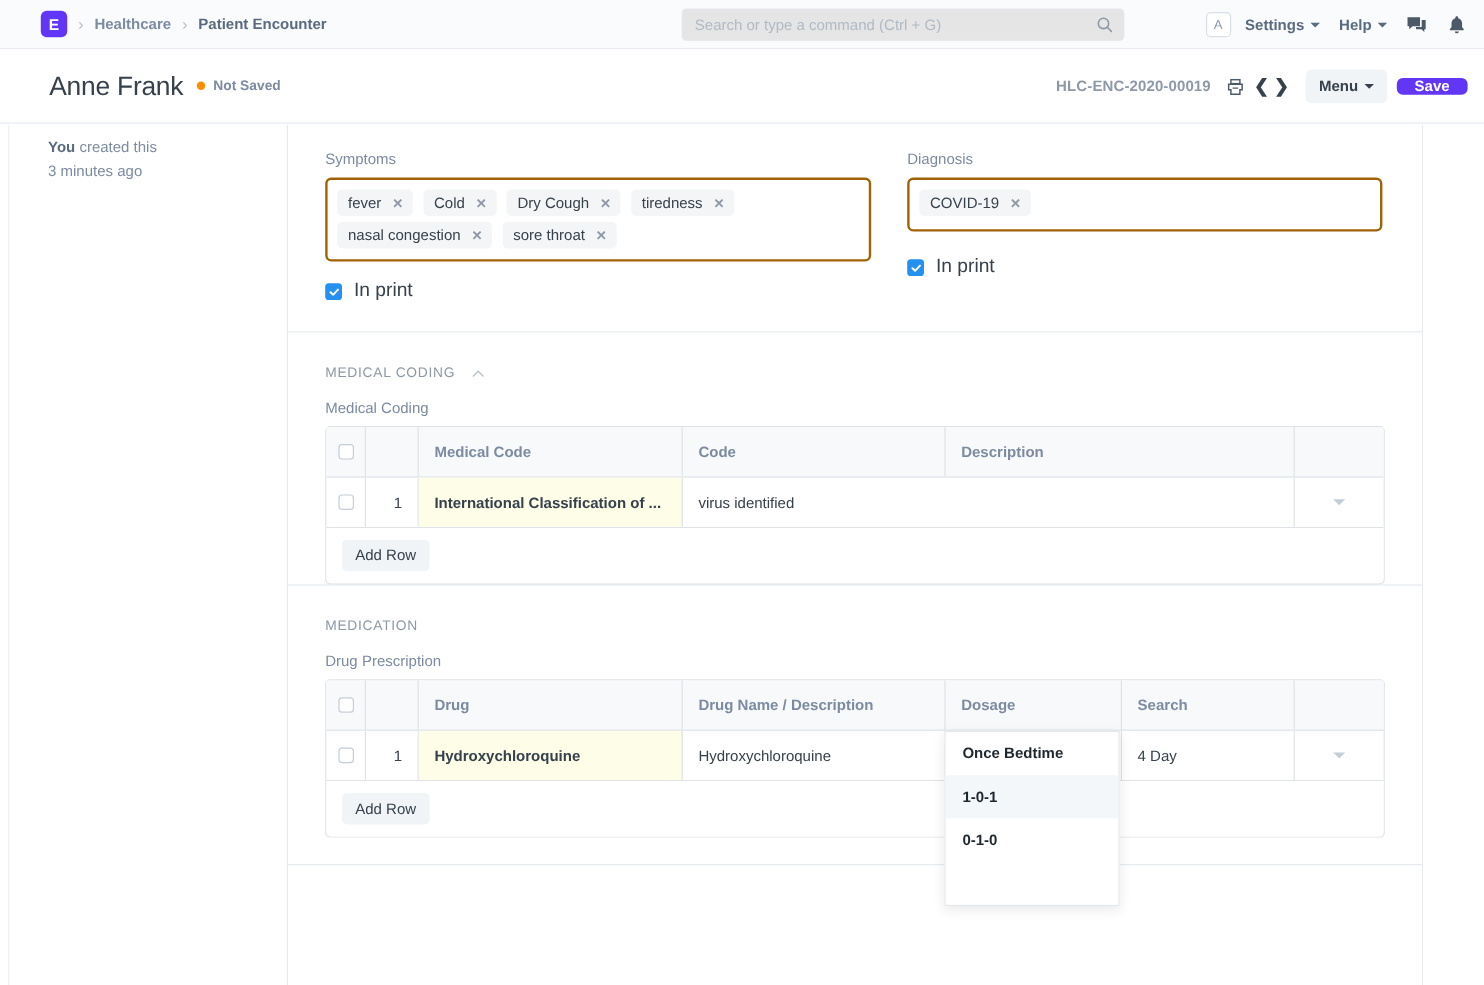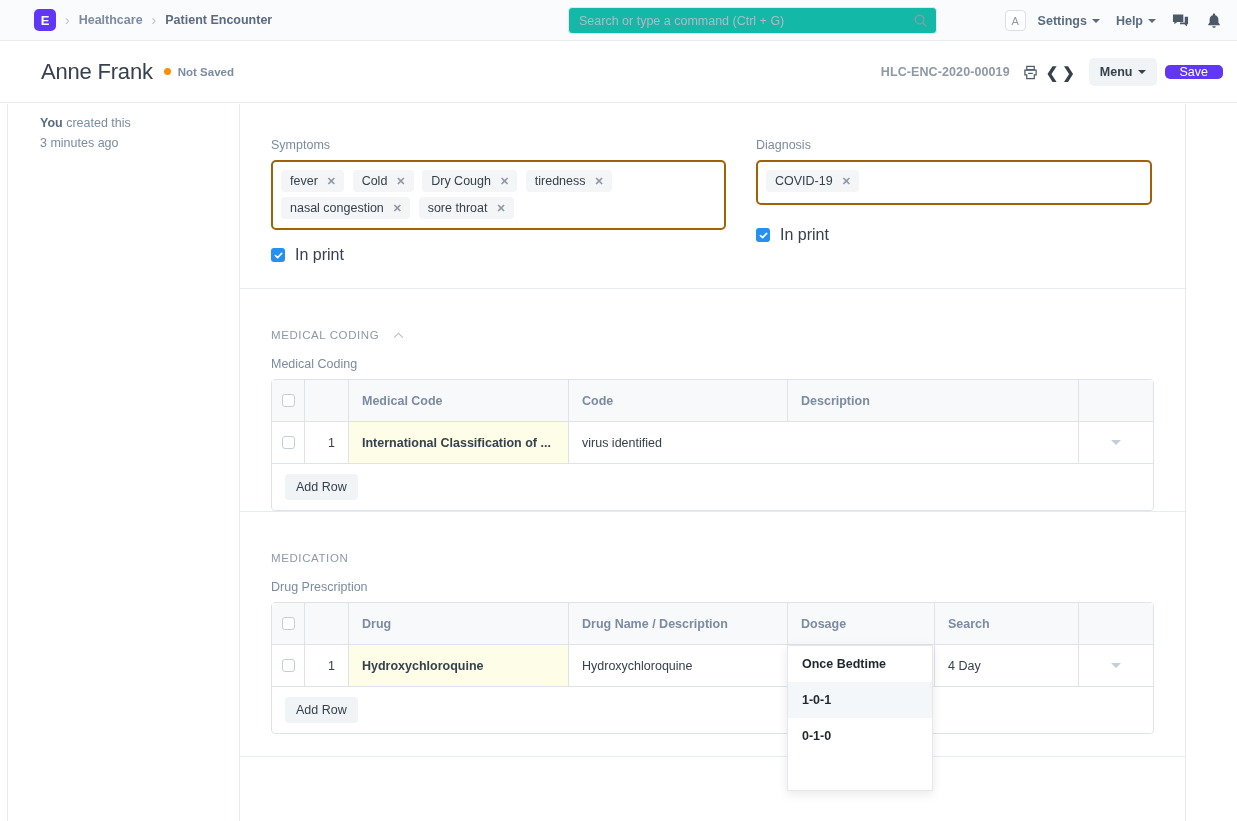--- a/index.html
+++ b/index.html
@@ -39,21 +39,21 @@
   .crumb.active { color:#5a6b80; }
   .nav-left { display:flex; align-items:center; }
 
   .search-wrap {
     position:absolute; left: 568px; top: 7px;
     width: 369px; height: 27px;
   }
   .search-input {
     width:100%; height:100%;
     border: 1px solid #e3e8ee; border-radius: 4px;
-    background: #14b8a6; padding: 0 30px 0 10px;
+    background: #e5e5e5; padding: 0 30px 0 10px;
     font-size: 12.5px; color:#36414c;
     font-family: "Liberation Sans", sans-serif;
   }
   .search-input::placeholder { color:#b0bac5; }
   .search-ico {
     position:absolute; right: 9px; top: 6px;
     width: 15px; height: 15px; color:#8d99a6;
   }
   .nav-right {
     position:absolute; right: 14px; top:0; height:41px;
@@ -104,42 +104,42 @@
   .menu-btn {
     background:#f0f4f7; border:none; border-radius:5px;
     padding: 7px 11px; font-size:12.5px; font-weight:bold; color:#36414c;
     margin-left: 12px; cursor:pointer;
     font-family:"Liberation Sans", sans-serif;
     display:flex; align-items:center;
   }
   .menu-btn .caret-dn { border-top-color:#36414c; }
   .save-btn {
     background:#6236f5; border:none; border-radius:5px;
-    padding: 0 15px; font-size:12.5px; font-weight:normal; color:#fff;
+    padding: 0 15px; font-size:12.5px; font-weight:bold; color:#fff;
     margin-left: 8px; cursor:pointer;
     font-family:"Liberation Sans", sans-serif;
   }
 
   
   .body-wrap {
     position:absolute; top:104px; left:0; right:0; bottom:0;
     display:flex; background:#fff;
   }
   .rail-left { width: 8px; border-right:1px solid #e7ebef; flex:none; background:#fff;}
   .sidebar {
     width: 232px; flex:none; padding: 9px 18px 0 32px;
     border-right:1px solid #e7ebef; background:#fff;
   }
   .side-line { font-size:12.5px; color:#7c8ba1; line-height:20px; }
   .side-line b { color:#5a6b80; }
   .main-col { flex:1; min-width:0; border-right:1px solid #e7ebef; background:#fff; }
   .rail-right { width: 51px; flex:none; background:#fff; }
 
   
-  .section { padding: 22px 33px 0 31px; position:relative;margin-top:12px; }
+  .section { padding: 22px 33px 0 31px; position:relative; }
   .section.bordered { border-bottom:1px solid #e7ebef; }
   .sec-head {
     display:flex; align-items:center;
     font-size: 11.5px; letter-spacing: 0.6px; color:#8d99a6;
     text-transform:uppercase; margin-bottom: 16px;
     padding-top: 6px;
   }
   .sec-head .chev { margin-left: 14px; color:#b8c2cc; display:flex; align-items:center;}
 
   .field-label { font-size:12.5px; color:#7c8ba1; margin-bottom: 8px; }

